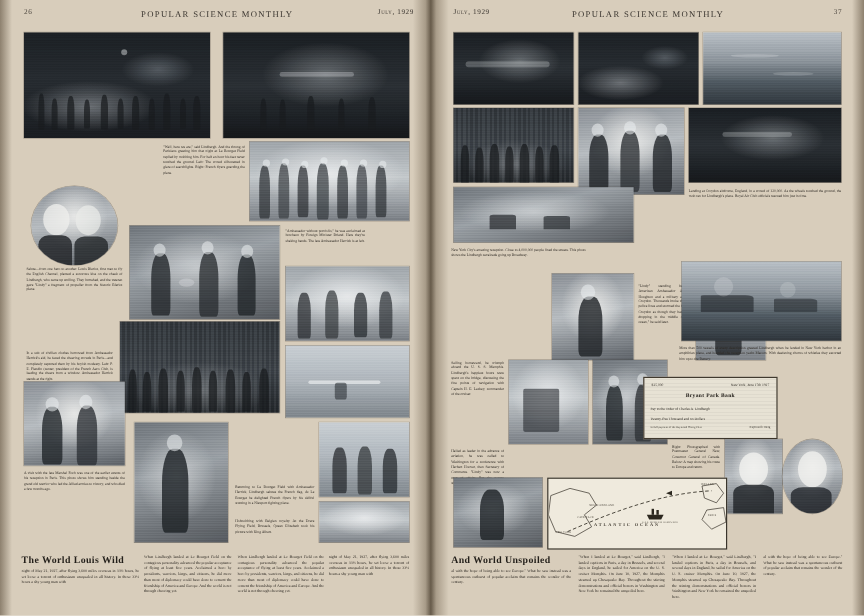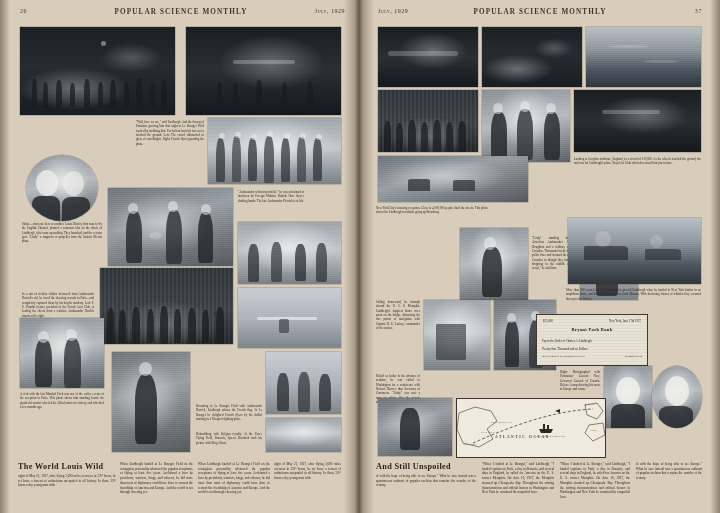--- a/index.html
+++ b/index.html
@@ -11,21 +11,21 @@
   #spread{
     position:relative;width:720px;height:513px;
     background:linear-gradient(90deg,#cdbfa9 0px,#e8dfcd 8px,#efe7d6 40px,#f0e8d8 300px,#e2d6c0 345px,#b9a98f 357px,#8d7d66 360px,#b9a98f 363px,#ddd2bb 375px,#f0e8d8 420px,#f0e8d8 680px,#e6ddca 712px,#cabc a6 720px);
   }
   .page{position:absolute;top:0;height:513px;}
   .page.left{left:0;width:360px;}
   .page.right{left:360px;width:360px;}
 
   
   .rh{position:absolute;top:8px;height:12px;font-size:6.5px;letter-spacing:.6px;color:#3b3630;}
-  .rh.title{font-variant:small-caps;letter-spacing:1.1px;font-size:7.2px;font-weight:bold;}
+  .rh.title{font-variant:small-caps;letter-spacing:1.1px;font-size:7.2px;font-weight:normal;}
   .rh.num{font-size:6px;color:#4a443c;}
   .rh.date{font-variant:small-caps;font-size:6px;letter-spacing:.5px;}
 
   
   .ph{position:absolute;overflow:hidden;background:#2b2f33;
       box-shadow:0 0 0 .5px rgba(40,35,28,.35);}
   .night{background:
       radial-gradient(ellipse 60% 40% at 35% 70%, rgba(215,220,225,.40), rgba(0,0,0,0) 60%),
       radial-gradient(ellipse 30% 25% at 72% 35%, rgba(190,200,210,.30), rgba(0,0,0,0) 65%),
       linear-gradient(180deg,#1c2024 0%,#262b30 45%,#1a1d21 100%);}
@@ -382,21 +382,21 @@
       </svg>
       <div class="ocean-label" style="left:38px;top:36px;">ATLANTIC OCEAN</div>
       <div class="cty" style="left:6px;top:44px;">NEW YORK</div>
       <div class="cty" style="left:24px;top:32px;">CAPE RACE</div>
       <div class="cty" style="left:34px;top:22px;">NEWFOUNDLAND</div>
       <div class="cty" style="left:127px;top:4px;">IRELAND</div>
       <div class="cty" style="left:133px;top:30px;">PARIS</div>
       <div class="cty" style="left:78px;top:36px;font-size:1.9px;">U.S.S. MEMPHIS HOMEWARD</div>
     </div>
 
-    <div class="headline" style="left:16px;top:462px;width:104px;">And Still Unspoiled</div>
+    <div class="headline" style="left:16px;top:462px;width:104px;">And World Unspoiled</div>
     <div class="col" style="left:16px;top:474px;width:100px;height:34px;overflow:hidden;">al with the hope of being able to see Europe." What he saw instead was a spontaneous outburst of popular acclaim that remains the wonder of the century.</div>
     <div class="col" style="left:122px;top:462px;width:72px;height:46px;overflow:hidden;">"When I landed at Le Bourget," said Lindbergh, "I landed ceptions in Paris, a day in Brussels, and several days in England, he sailed for America on the U. S. cruiser Memphis. On June 10, 1927, the Memphis steamed up Chesapeake Bay. Throughout the stirring demonstrations and official honors in Washington and New York he remained the unspoiled hero.</div>
     <div class="col" style="left:200px;top:462px;width:70px;height:46px;overflow:hidden;">"When I landed at Le Bourget," said Lindbergh, "I landed ceptions in Paris, a day in Brussels, and several days in England, he sailed for America on the U. S. cruiser Memphis. On June 10, 1927, the Memphis steamed up Chesapeake Bay. Throughout the stirring demonstrations and official honors in Washington and New York he remained the unspoiled hero.</div>
     <div class="col" style="left:276px;top:462px;width:66px;height:46px;overflow:hidden;">al with the hope of being able to see Europe." What he saw instead was a spontaneous outburst of popular acclaim that remains the wonder of the century.</div>
   </div>
 
   <div class="gutter"></div>
   <div class="edge l"></div>
   <div class="edge r"></div>
 </div>

